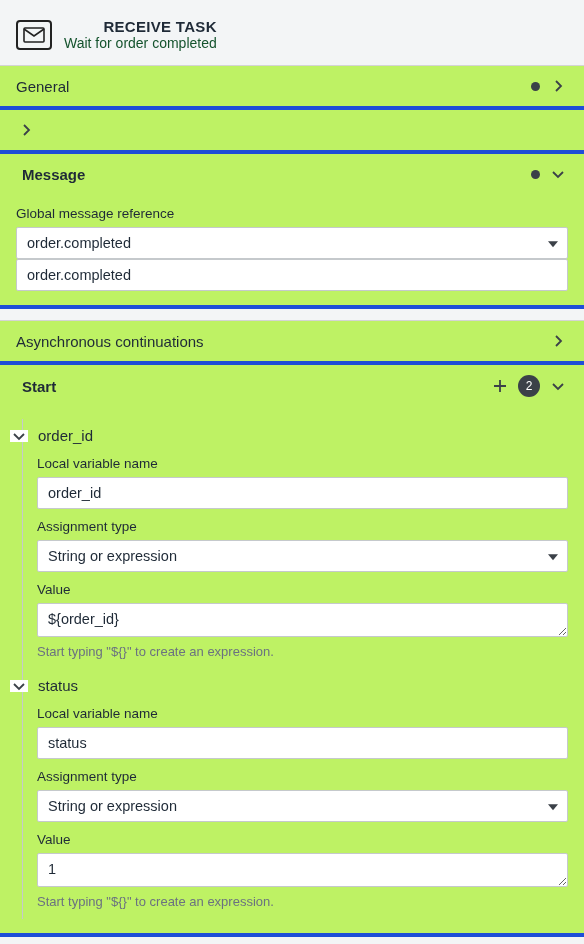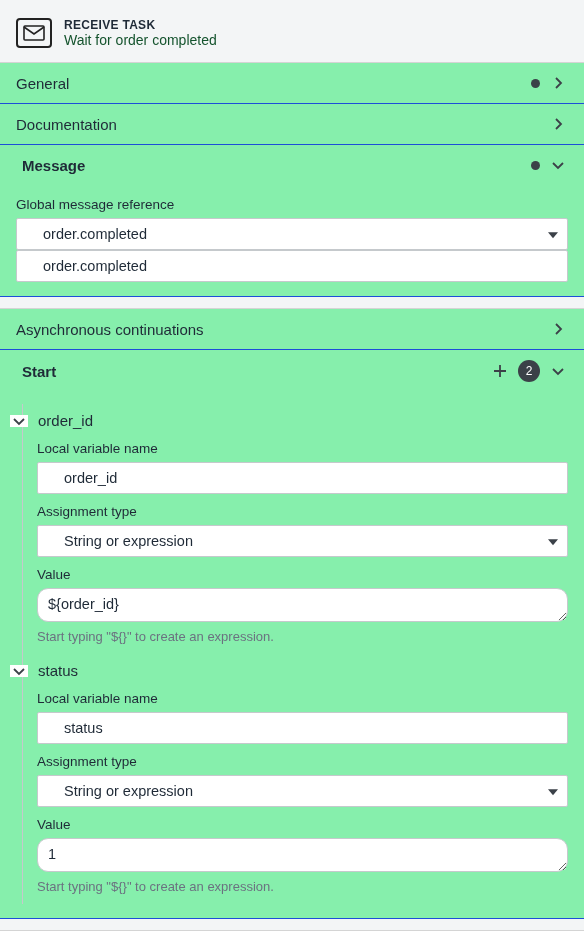--- a/index.html
+++ b/index.html
@@ -26,25 +26,25 @@
       background: #f3f5f6;
       gap: 12px;
       border-bottom: 1px solid #d4d4d4;
     }
     .header-icon {
       width: 36px; height: 30px;
       border: 2px solid #222;
       border-radius: 4px;
       display: flex; align-items: center; justify-content: center;
     }
-    .header-title { font-size: 12px; font-weight: 700; letter-spacing: .3px; color:#1f2a37;}
+    .header-title { font-size: 15px; font-weight: 700; letter-spacing: .3px; color:#1f2a37;text-align:right;}
     .header-sub { font-size: 14px; color:#14532d;}
     .section {
-      border-bottom: 1px solid #1d4ed8;
-      background:#86efac;
+      border-bottom: 4px solid #1d4ed8;
+      background:#bef264;
     }
     .section-row {
       display: flex;
       align-items: center;
       padding: 10px 16px;
       cursor: pointer;
       gap: 8px;
     }
     .section-row .label { flex: 1; font-size: 15px; color:#1f2a37;}
     .section-row.bold .label { font-weight: 600; margin-left: 6px; }
@@ -55,27 +55,27 @@
       width: 22px; height: 22px; display:inline-flex; align-items:center; justify-content:center;
       font-size: 12px;
     }
     .section-body { padding: 0 16px 14px 16px; margin-top: 12px; }
     .field-label { font-size: 13.5px; color:#1f2a37; margin: 10px 0 6px 0;}
     .hint { font-size: 13px; color:#6b7280; margin-top:4px; }
     .text-input, .select, .textarea {
       width: 100%;
       border: 1px solid #c5c9cc;
       border-radius: 2px;
-      padding: 7px 26px;
+      padding: 7px 10px;
       font-size: 14.5px;
       font-family: inherit;
       color:#1f2a37;
       background:#fff;
     }
-    .textarea { resize: vertical; height:34px; padding:5px 10px; line-height:1.4;border-radius:11px;}
+    .textarea { resize: vertical; height:34px; padding:5px 10px; line-height:1.4;}
     .select {
       appearance: none;
       background: #fff;
       position: relative;
     }
     .select-wrap { position: relative; }
     .select-wrap::after {
       content: "";
       position: absolute; right: 10px; top: 50%;
       transform: translateY(-30%);
@@ -128,21 +128,20 @@
       <span class="chev">
         <svg width="12" height="12" viewBox="0 0 12 12">
             <path d="M4 1 L9 6 L4 11" fill="none" stroke="#3b4148" stroke-width="1.8"></path>
           </svg>
       </span>
     </div>
   </div>
 
   <div class="section">
     <div class="section-row">
-      <span class="label">Documentation</span>
       <span class="chev">
         <svg width="12" height="12" viewBox="0 0 12 12">
             <path d="M4 1 L9 6 L4 11" fill="none" stroke="#3b4148" stroke-width="1.8"></path>
           </svg>
       </span>
     </div>
   </div>
 
   <div class="section">
     <div class="section-row bold">

